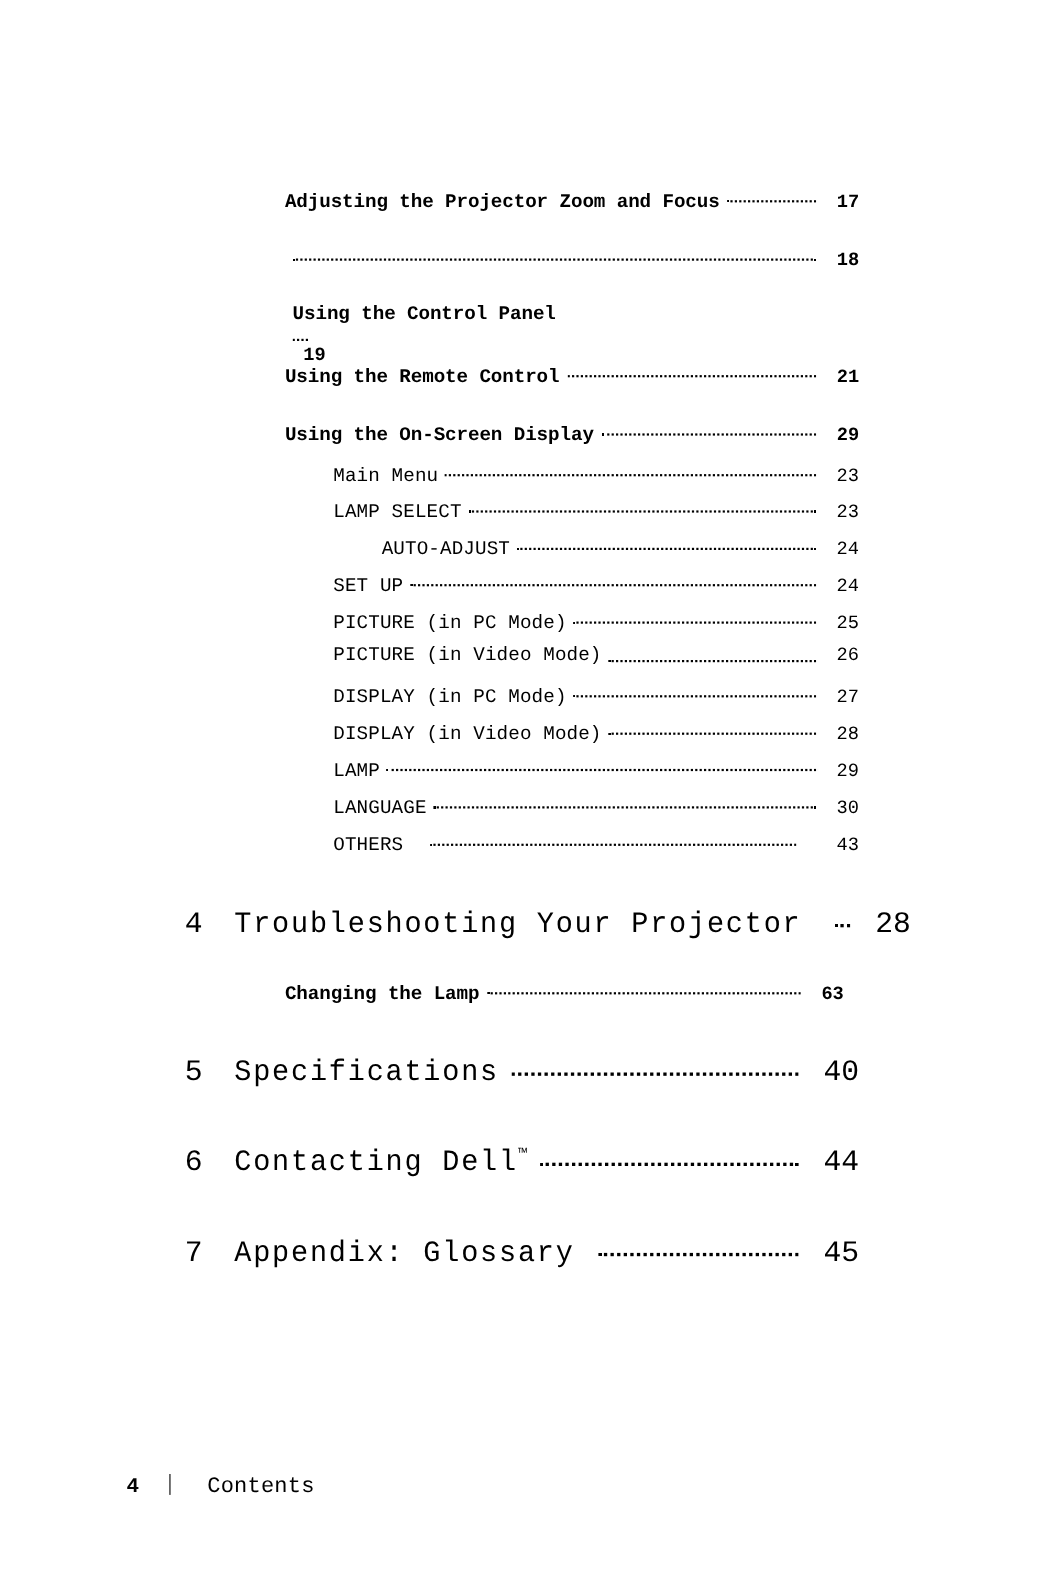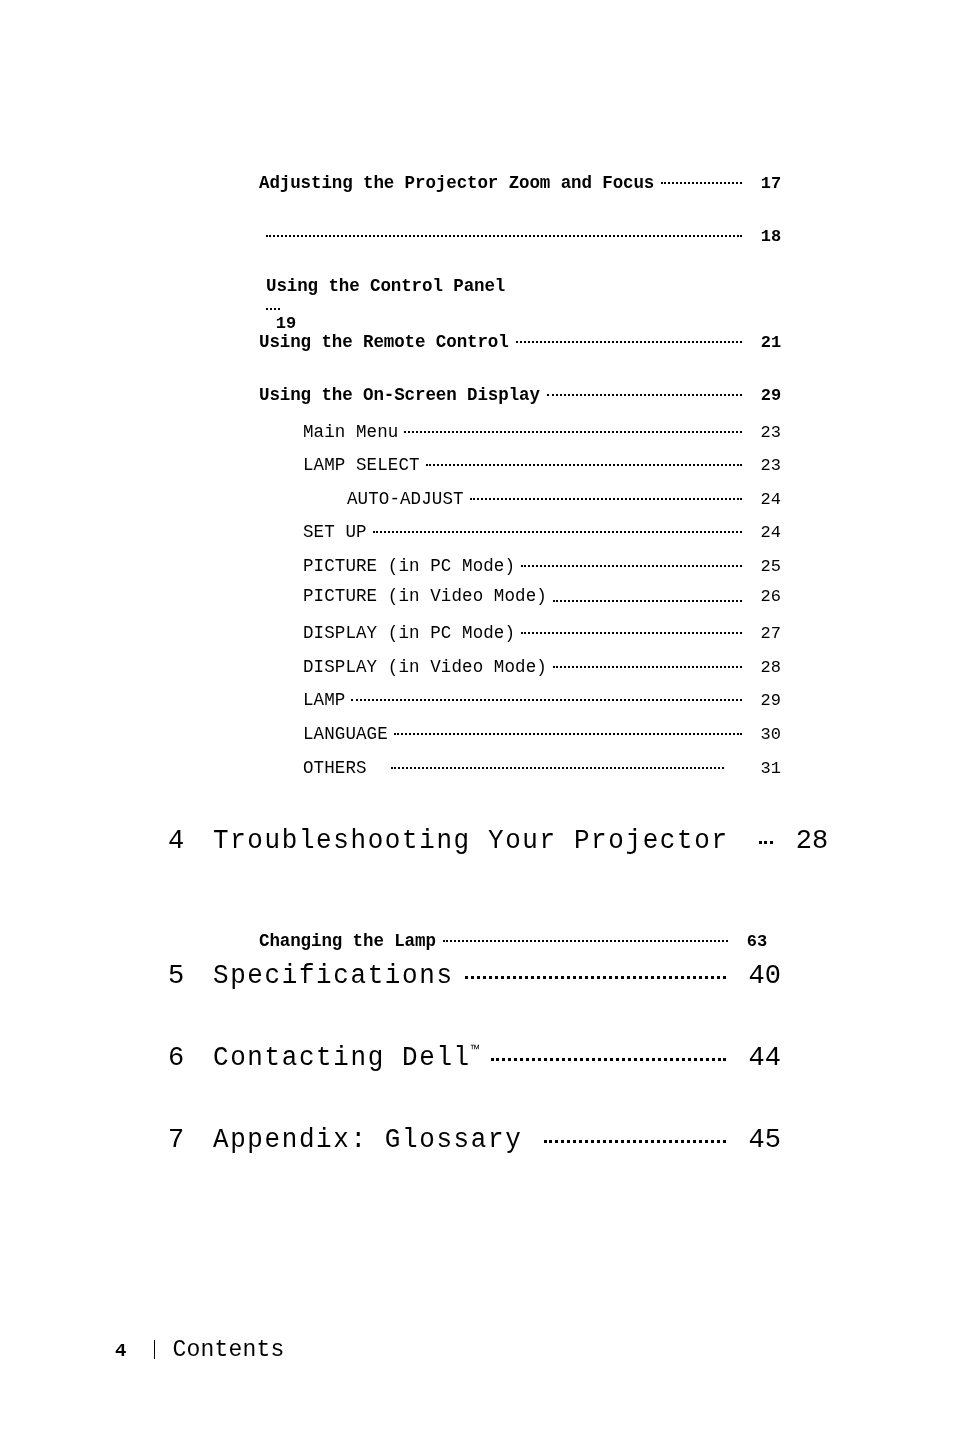--- a/index.html
+++ b/index.html
@@ -144,23 +144,23 @@
   .footer .fbar {
     display: inline-block;
     width: 1px;
     height: 19px;
     background: #000;
     margin: 0 0 0 28px;
     position: relative;
     top: 3px;
   }
   .footer .flabel {
-    font-size: 23px;
-    font-weight: normal;
-    margin-left: 17px;
+    font-size: 20px;
+    font-weight: normal;
+    margin-left: 33px;
     letter-spacing: 0.2px;
   }
 </style>
 </head>
 <body>
 
 <div class="page">
   <div id="toc-body">
       <div class="toc-row lvl2" style="top: 170px;">
         <span class="toc-title">Adjusting the Projector Zoom and Focus</span>
@@ -264,23 +264,23 @@
         <span class="leader">
           <i></i>
         </span>
         <span class="pagenum">30</span>
       </div>
       <div class="toc-row lvl3" style="top: 755px; gap: 18px;">
         <span class="toc-title">OTHERS</span>
         <span class="leader">
           <i></i>
         </span>
-        <span class="pagenum">31</span>
-      </div>
-      <div class="toc-row lvl2" style="top: 928px;">
+        <span class="pagenum">43</span>
+      </div>
+      <div class="toc-row lvl2" style="top: 890px;">
         <span class="toc-title">Changing the Lamp</span>
         <span class="leader">
           <i></i>
         </span>
         <span class="pagenum" style="padding-right: 14px;">63</span>
       </div>
       <div class="chapter" style="top: 826px;">
         <span class="chnum">4</span>
         <span class="toc-title">Troubleshooting Your Projector</span>
         <span class="leader">

